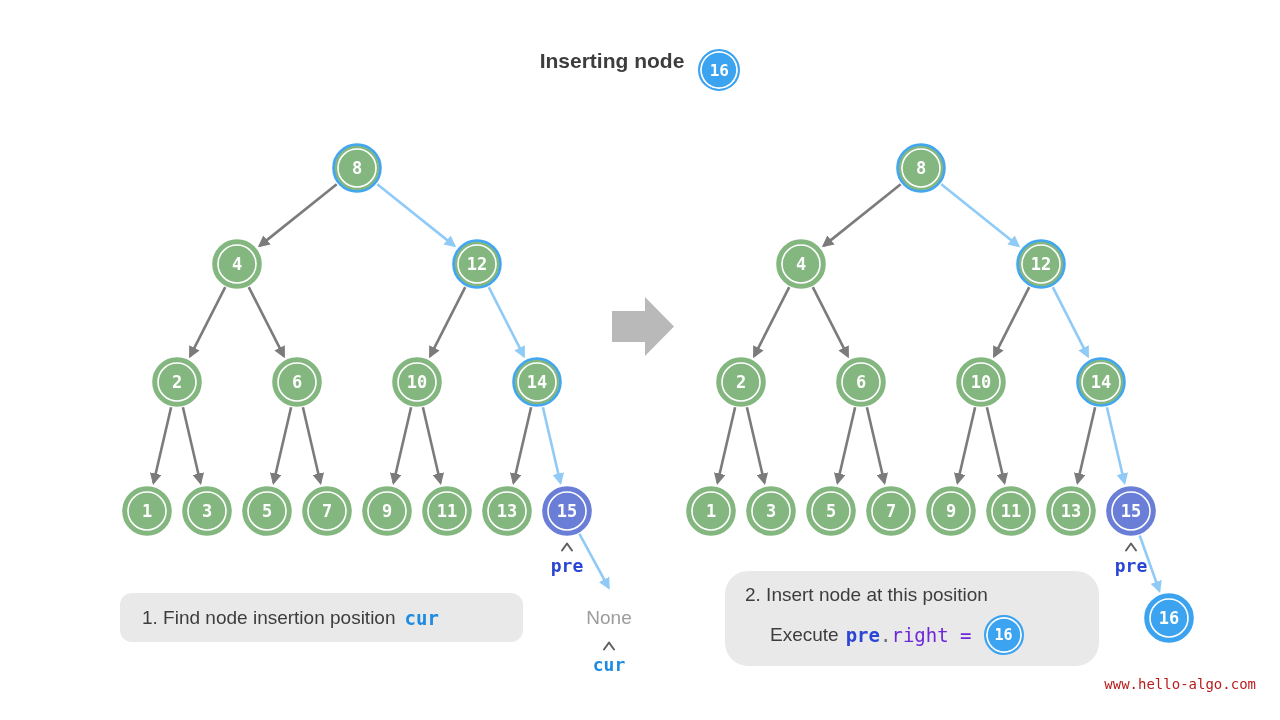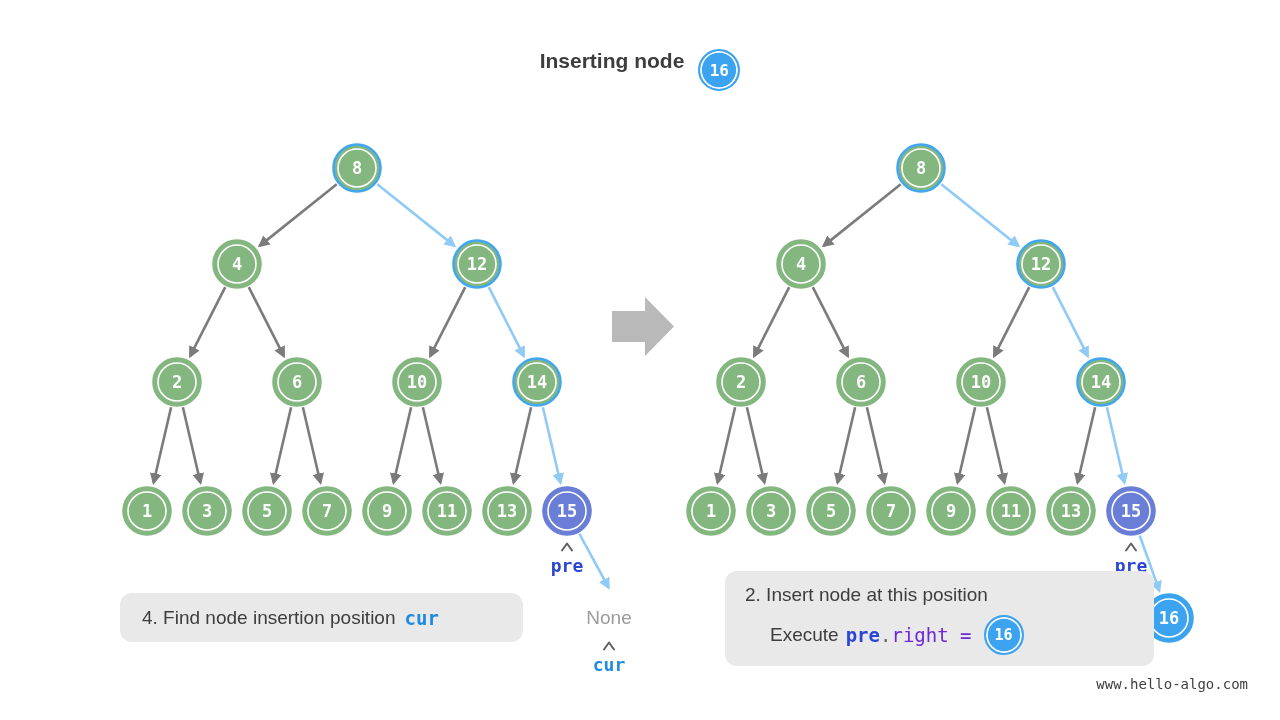--- a/index.html
+++ b/index.html
@@ -18,31 +18,31 @@
     background:#3ba3ef;border:2.5px solid #3ba3ef;
     box-shadow:inset 0 0 0 1.8px #ffffff;
     color:#ffffff;font-family:"DejaVu Sans Mono", monospace;font-weight:700;font-size:16px;
   }
   .node-chip.small{width:36px;height:36px;font-size:15px;}
   #scene{position:absolute;left:0;top:0;}
   .step-box{
     position:absolute;background:#e9e9e9;border-radius:12px;color:#3d3d3d;
   }
   .step1{left:120px;top:593px;width:403px;height:49px;display:flex;align-items:center;padding-left:22px;box-sizing:border-box;font-size:19px;}
-  .step2{left:725px;top:571px;width:429px;height:95px;box-sizing:border-box;padding:13px 0 0 20px;font-size:19px;}
+  .step2{left:725px;top:571px;width:374px;height:95px;box-sizing:border-box;padding:13px 0 0 20px;font-size:19px;border-radius:23px;}
   .code{font-family:"DejaVu Sans Mono", monospace;}
   .code-cur{color:#1e8ae0;font-weight:700;margin-left:9px;}
   .code-pre{color:#2b46d4;font-weight:700;margin-left:7px;}
   .code-dot{color:#6b6b6b;}
   .code-rest{color:#6d28d9;}
   .step2-line2{margin-top:9px;padding-left:25px;display:flex;align-items:center;text-align:center;}
   .step2-line2 .node-chip{margin-left:12px;}
   .watermark{
-    position:absolute;right:32px;top:676px;
-    font-family:"DejaVu Sans Mono", monospace;font-size:14px;color:#404040;
+    position:absolute;right:24px;top:676px;
+    font-family:"DejaVu Sans Mono", monospace;font-size:14px;color:#b91c1c;
   }
 </style>
 </head>
 <body>
 
 <div class="canvas">
 
   <div class="title-row">
     <span>Inserting node</span>
     <span class="node-chip">
@@ -250,21 +250,21 @@
           <circle cx="1169" cy="618" r="23.5" fill="#3ba3ef" stroke="#3ba3ef" stroke-width="2.6"></circle>
           <circle cx="1169" cy="618" r="19" fill="none" stroke="#ffffff" stroke-width="1.6"></circle>
           <text x="1169" y="624" text-anchor="middle" fill="#ffffff" font-size="17" font-weight="bold" font-family="&quot;DejaVu Sans Mono&quot;, monospace">16</text>
         </g>
         <polyline points="1126,550.5 1131,543.5 1136,550.5" fill="none" stroke="#606060" stroke-width="2" stroke-linecap="round" stroke-linejoin="round"></polyline>
         <text x="1131" y="572" text-anchor="middle" fill="#2b46d4" font-size="18" font-weight="bold" font-family="&quot;DejaVu Sans Mono&quot;, monospace">pre</text>
       </g>
   </svg>
 
   <div class="step-box step1">
-    <span>4. Find node insertion position</span>
+    <span>1. Find node insertion position</span>
     <span class="code code-cur">cur</span>
   </div>
 
   <div class="step-box step2">
     <div>2. Insert node at this position</div>
     <div class="step2-line2">
       <span>Execute</span>
       <span class="code code-pre">pre</span>
       <span class="code code-dot">.</span>
       <span class="code code-rest">right =</span>

